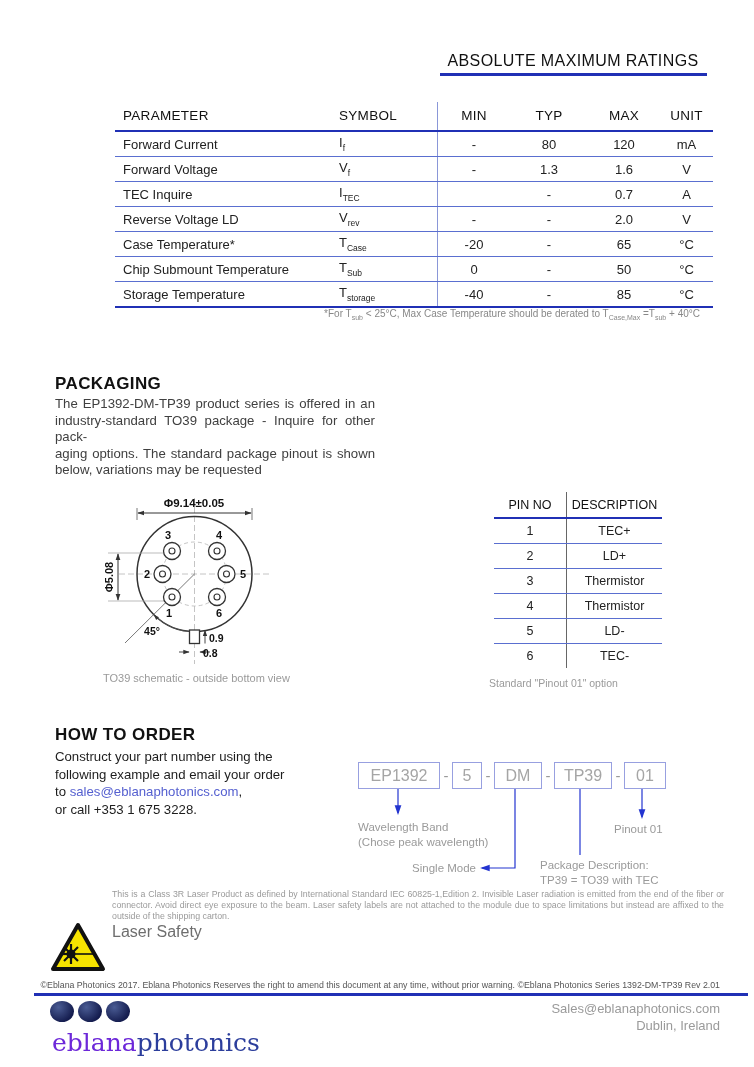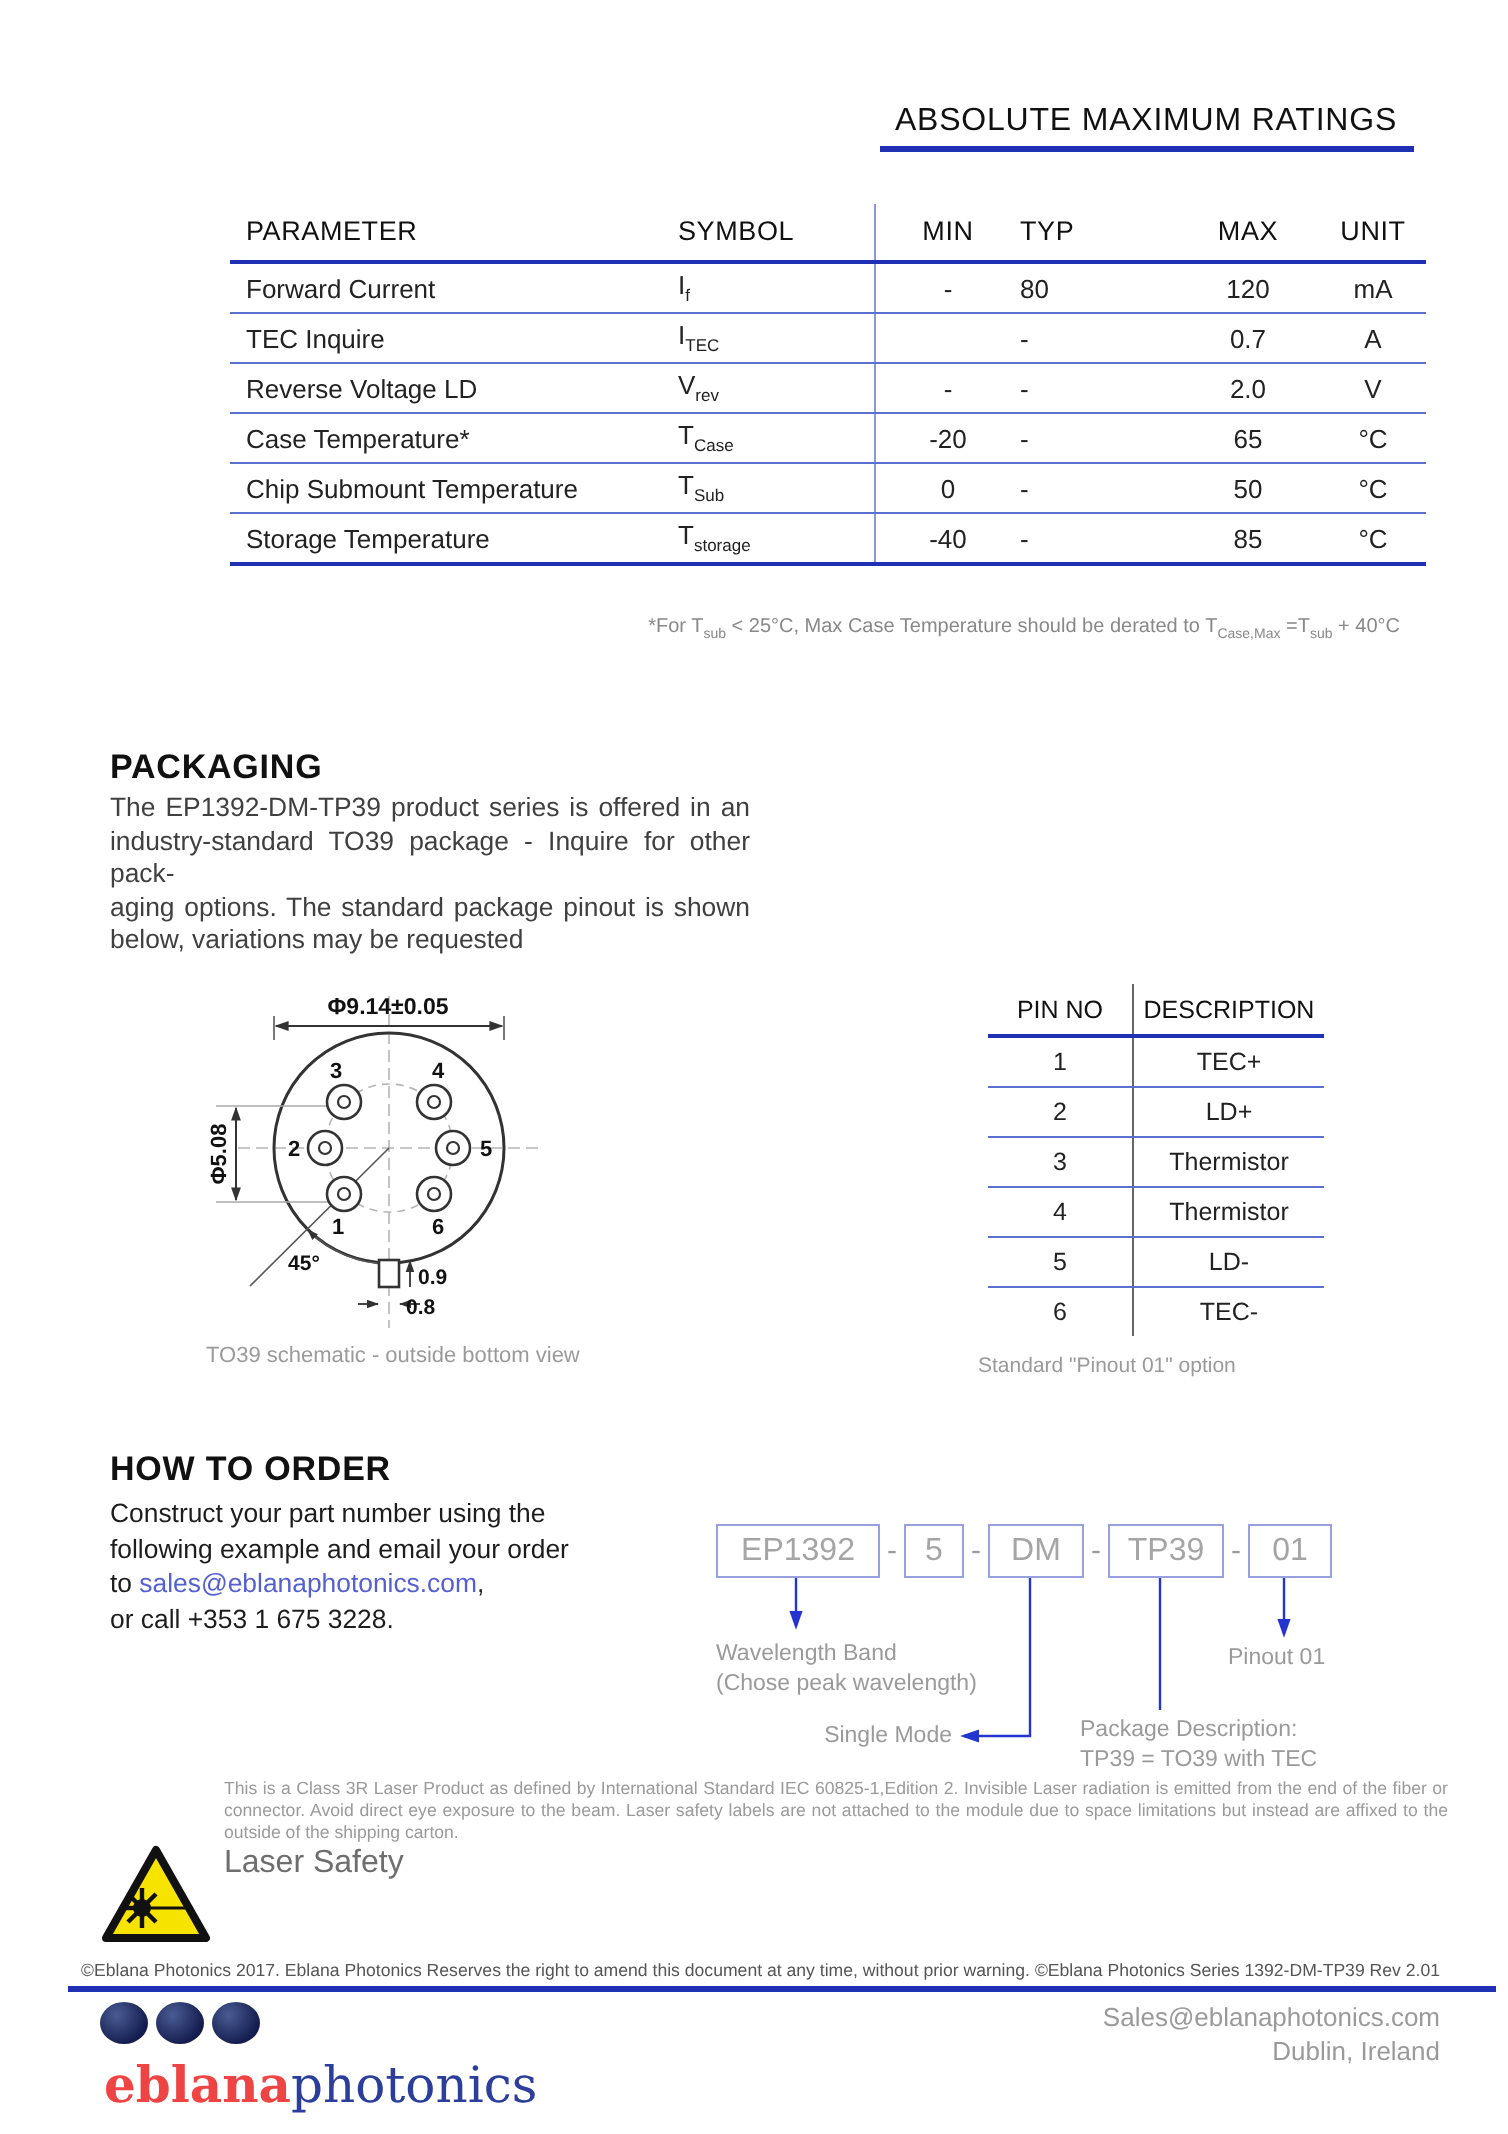--- a/index.html
+++ b/index.html
@@ -14,21 +14,21 @@
   
   table.ratings{position:absolute;left:115px;top:102px;width:585px;border-collapse:collapse;table-layout:fixed;}
   table.ratings th{font-weight:normal;font-size:13.5px;color:#111;letter-spacing:.3px;
                    height:26px;vertical-align:middle;border-bottom:2.5px solid #2030b5;padding:0 0 2px 0;}
   table.ratings td{font-size:13px;color:#222;height:24px;vertical-align:middle;
                    border-bottom:1px solid #5a6fd0;padding:0;}
   table.ratings tbody tr:last-child td{border-bottom:2.5px solid #2030b5;}
   table.ratings .c-param{width:212px;text-align:left;padding-left:8px;}
   table.ratings .c-sym{width:98px;text-align:left;padding-left:4px;}
   table.ratings .c-min{width:72px;text-align:center;}
-  table.ratings .c-typ{width:78px;text-align:left;}
+  table.ratings .c-typ{width:78px;text-align:center;}
   table.ratings .c-max{width:72px;text-align:center;}
   table.ratings .c-unit{width:53px;text-align:center;}
   table.ratings th:nth-child(3),table.ratings td:nth-child(3){border-left:1.3px solid #8a97d8;}
   table.ratings sub{font-size:8.5px;}
   .footnote{position:absolute;top:308px;right:54px;font-size:10px;color:#888;}
   .footnote sub{font-size:7px;}
 
   
   .sec-head{position:absolute;font-size:17px;font-weight:bold;color:#111;letter-spacing:.4px;}
   #packaging-head{left:55px;top:374px;}
@@ -79,21 +79,21 @@
 
   
   .copyright{position:absolute;right:34px;top:980px;font-size:8.8px;color:#555;}
   .footer-rule{position:absolute;left:34px;top:993px;width:714px;height:2.5px;background:#2030b5;}
 
   
   .logo-dots{position:absolute;left:50px;top:1001px;display:flex;gap:4px;}
   .logo-dot{width:24px;height:21px;border-radius:50%;
             background:radial-gradient(circle at 35% 30%, #4a5c94, #141c4e 72%);}
   .logo-text{position:absolute;left:52px;top:1028px;font-family:"DejaVu Serif",serif;font-size:25px;}
-  .logo-bold{font-weight:bold;color:#ef4444;text-align:right;}
+  .logo-bold{font-weight:normal;color:#6d28d9;text-align:right;}
   .logo-light{font-weight:normal;color:#2c3e9c;}
   .contact{position:absolute;right:34px;top:1000px;text-align:right;}
   .contact .web{font-size:17px;color:#000;margin-bottom:4px;}
   .contact .mail,.contact .loc{font-size:13px;color:#9a9a9a;line-height:17px;}
 
   svg text{font-family:"Liberation Sans",sans-serif;}
 </style>
 </head>
 <body>
 
@@ -114,20 +114,28 @@
       </tr>
     </thead>
     <tbody>
       <tr>
         <td class="c-param">Forward Current</td>
         <td class="c-sym"><span>I</span><sub>f</sub></td>
         <td class="c-min">-</td>
         <td class="c-typ">80</td>
         <td class="c-max">120</td>
         <td class="c-unit">mA</td>
+      </tr>
+      <tr>
+        <td class="c-param">Forward Voltage</td>
+        <td class="c-sym"><span>V</span><sub>f</sub></td>
+        <td class="c-min">-</td>
+        <td class="c-typ">1.3</td>
+        <td class="c-max">1.6</td>
+        <td class="c-unit">V</td>
       </tr>
       <tr>
         <td class="c-param">TEC Inquire</td>
         <td class="c-sym"><span>I</span><sub>TEC</sub></td>
         <td class="c-min"></td>
         <td class="c-typ">-</td>
         <td class="c-max">0.7</td>
         <td class="c-unit">A</td>
       </tr>
       <tr>

